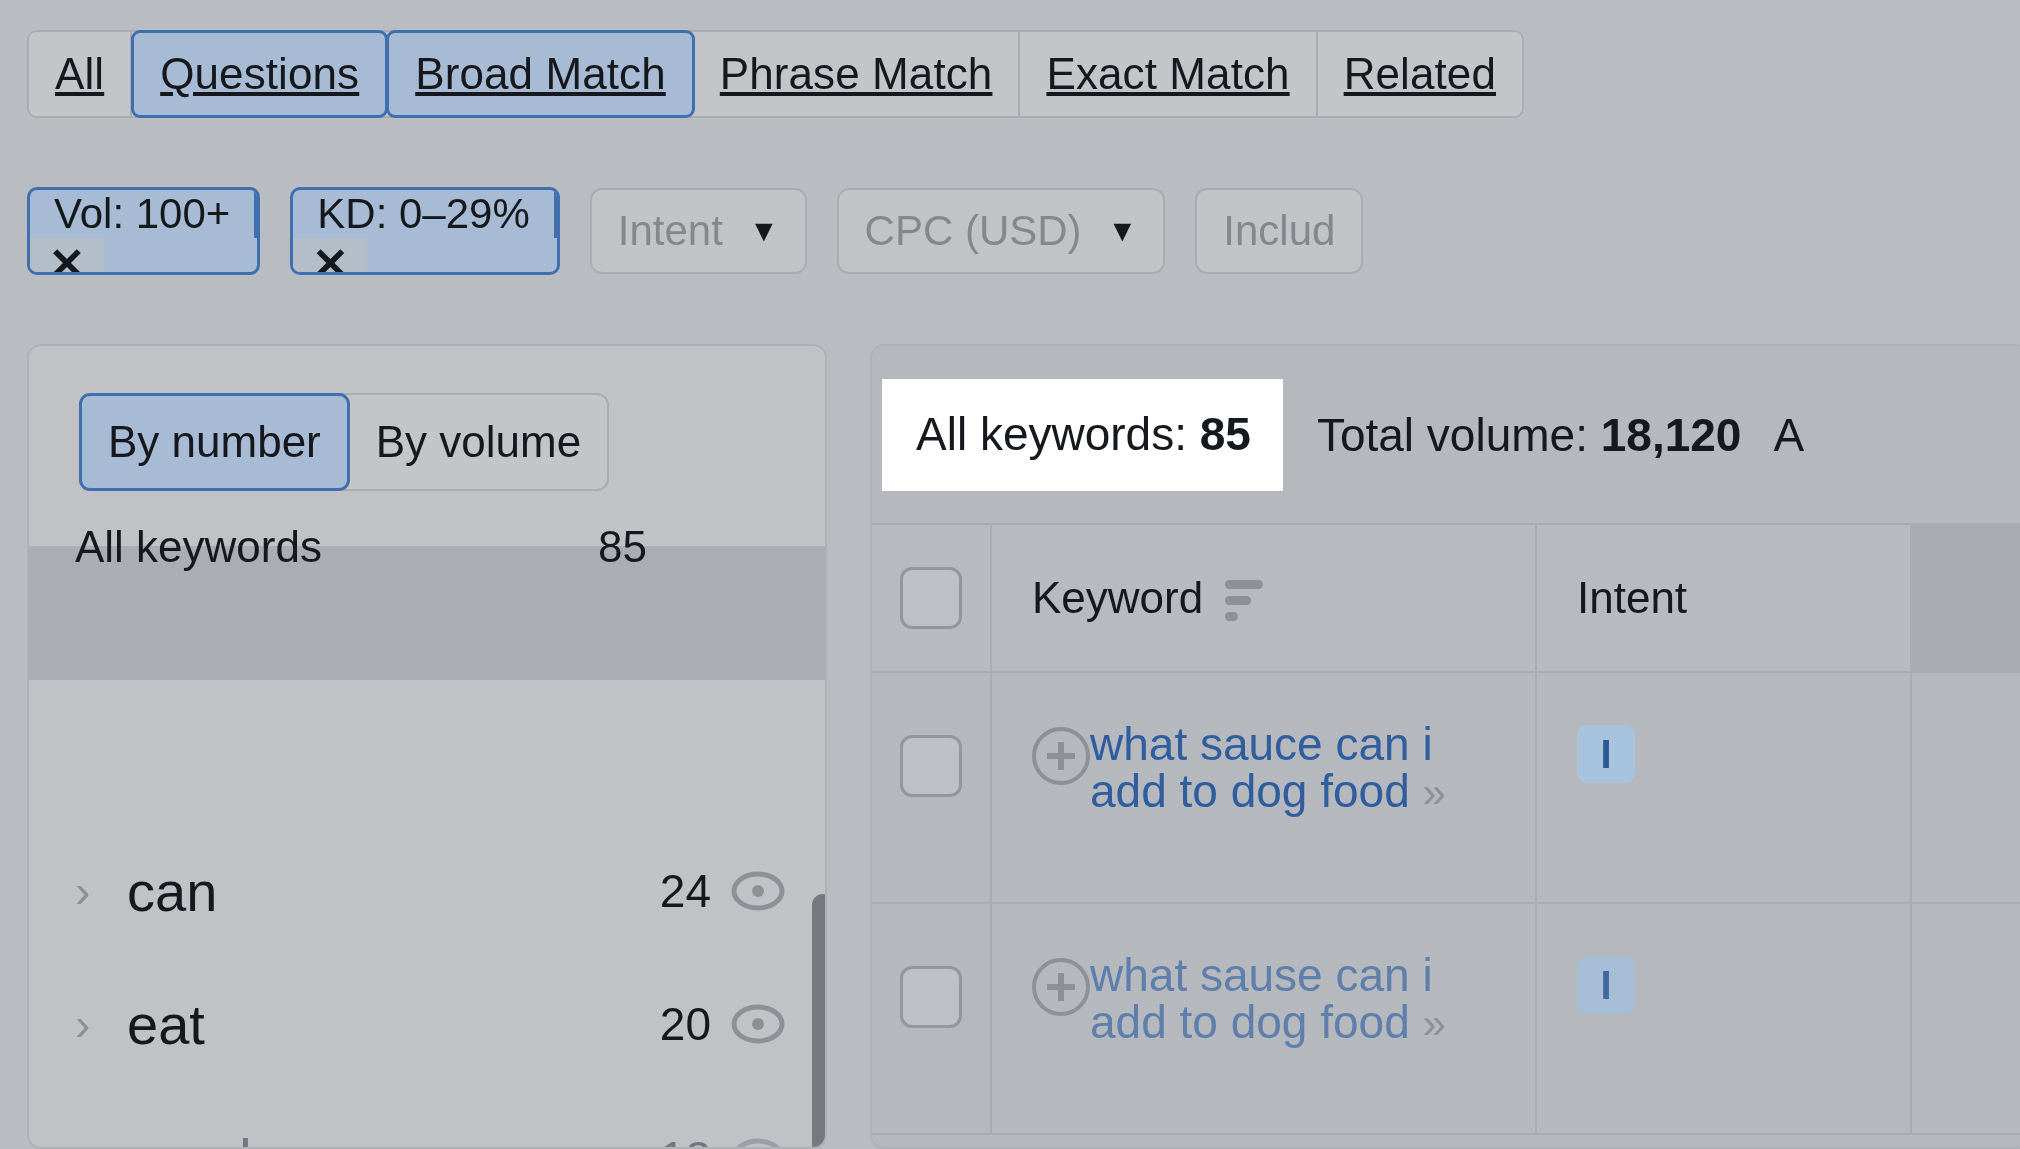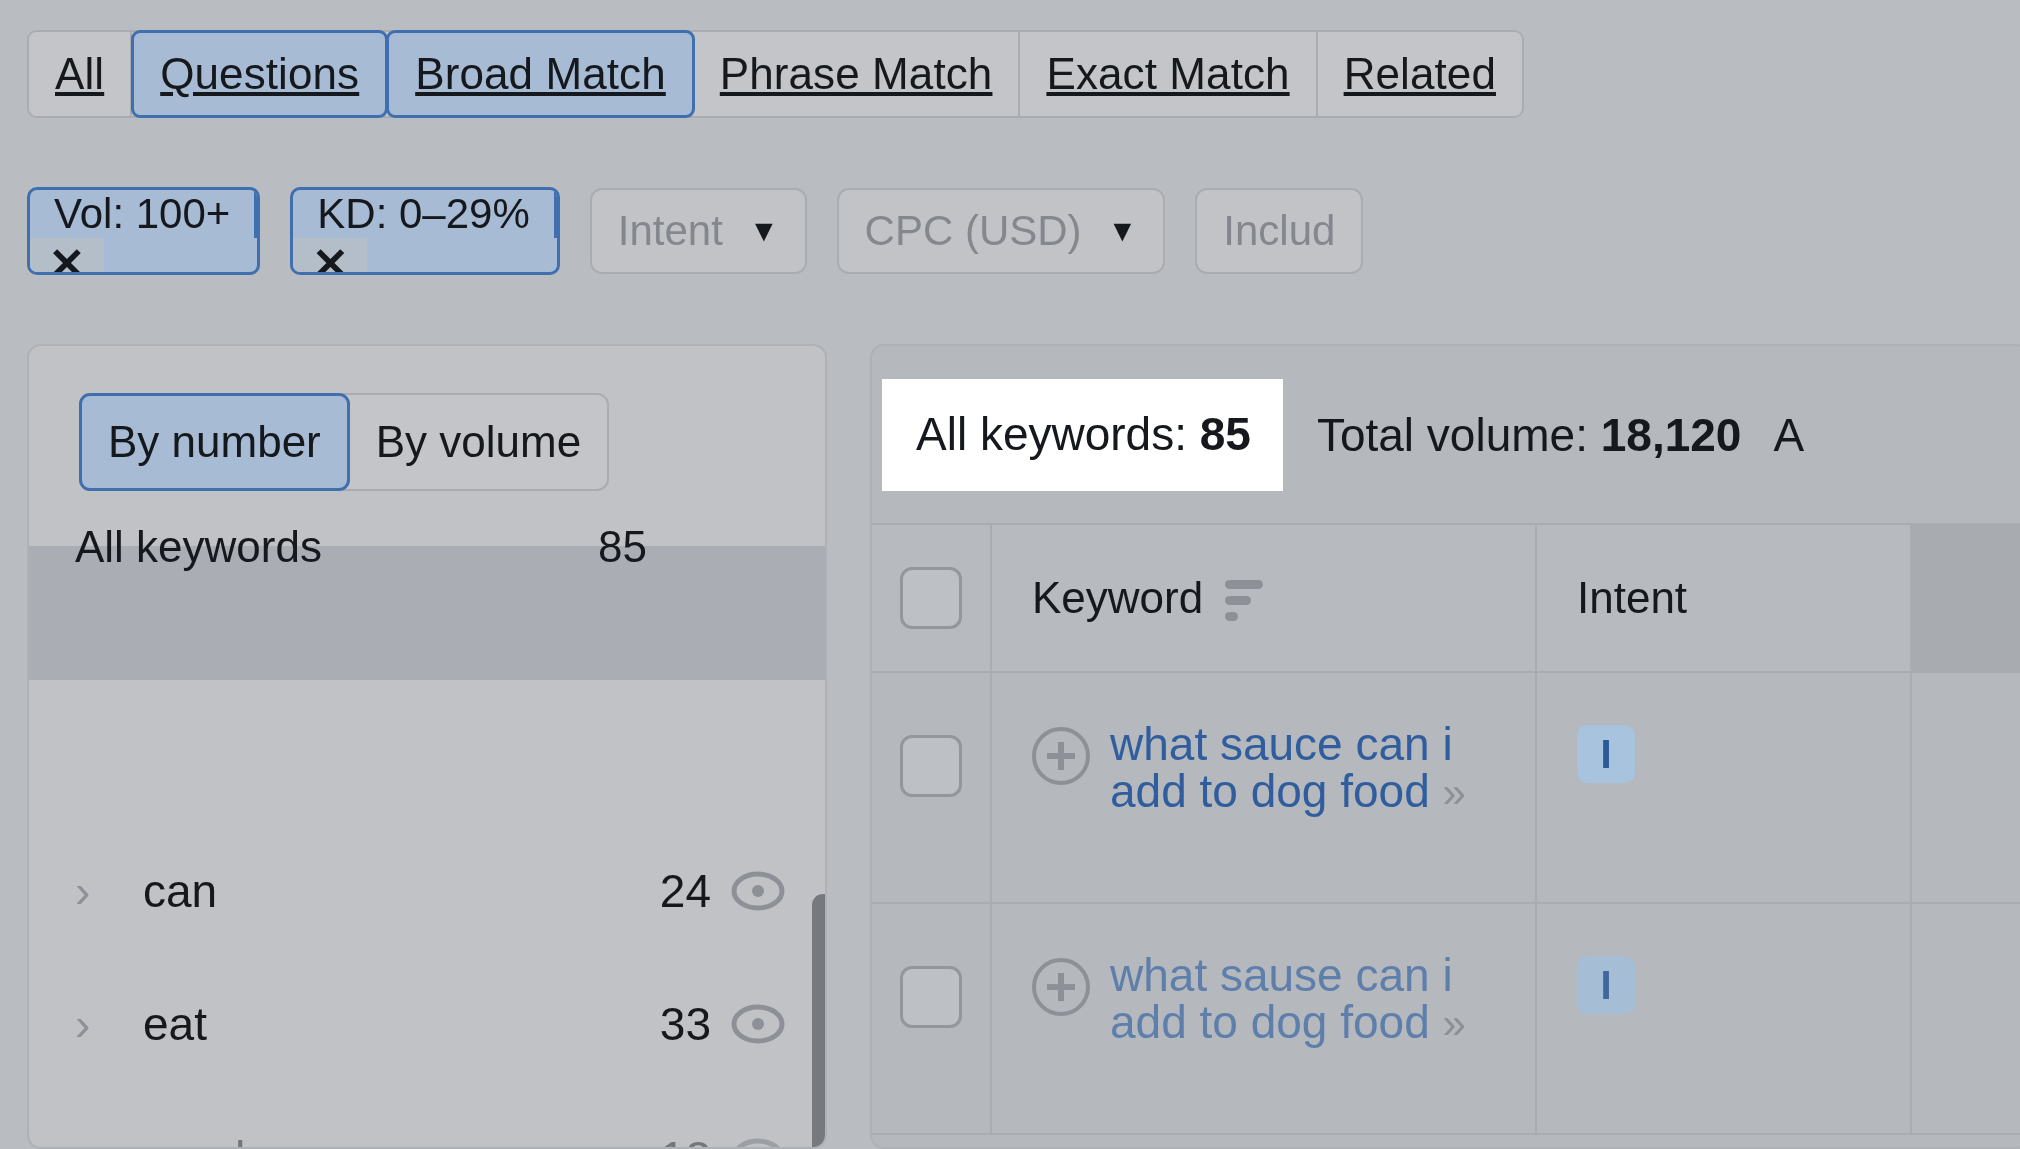--- a/index.html
+++ b/index.html
@@ -165,21 +165,21 @@
     left: 0;
     width: 100%;
     height: 60px;
     display: flex;
     align-items: center;
     padding: 0 38px 0 46px;
   }
   .chev {
     width: 52px; font-size: 46px; color: #8d9197; line-height: 1;
   }
-  .li-label { font-size: 46px; color: #15181c; margin-left: 16px; }
+  .li-label { font-size: 56px; color: #15181c; }
   .li-count { margin-left: auto; font-size: 46px; color: #15181c; }
   .eye {
     width: 58px; height: 44px; margin-left: 18px;
     display: flex; align-items: center; justify-content: center;
   }
   .listitem.dim .li-label,
   .listitem.dim .li-count { color: #73777d; }
 
   .lscroll {
     position: absolute;
@@ -266,21 +266,21 @@
   .trow {
     position: absolute;
     left: 0;
     width: 100%;
     height: 231px;
     display: flex;
     border-bottom: 2px solid #a9acb0;
   }
   .td { display: flex; border-right: 2px solid #a9acb0; }
   .td-check { width: 120px; justify-content: center; align-items: flex-start; padding-top: 62px; }
-  .td-keyword { width: 545px; padding: 48px 0 0 40px; gap: 20px; }
+  .td-keyword { width: 545px; padding: 48px 0 0 40px; }
   .td-intent { width: 375px; justify-content: flex-start; align-items: flex-start; padding: 52px 0 0 40px; }
   .td-tail { flex: 1; border-right: none; }
 
   .plusicon {
     flex: 0 0 auto;
     width: 58px; height: 58px;
     border: 4px solid #8d9197;
     border-radius: 50%;
     position: relative;
     margin-top: 6px;
@@ -392,21 +392,21 @@
         <svg width="56" height="40" viewBox="0 0 56 40" aria-hidden="true">
           <ellipse cx="28" cy="20" rx="24" ry="17" fill="none" stroke="#8d9197" stroke-width="5"></ellipse>
           <circle cx="28" cy="20" r="6" fill="#8d9197"></circle>
         </svg>
       </span>
     </div>
 
     <div class="listitem" style="top:648px">
       <span class="chev">›</span>
       <span class="li-label">eat</span>
-      <span class="li-count">33</span>
+      <span class="li-count">20</span>
       <span class="eye">
         <svg width="56" height="40" viewBox="0 0 56 40" aria-hidden="true">
           <ellipse cx="28" cy="20" rx="24" ry="17" fill="none" stroke="#8d9197" stroke-width="5"></ellipse>
           <circle cx="28" cy="20" r="6" fill="#8d9197"></circle>
         </svg>
       </span>
     </div>
 
     <div class="listitem dim" style="top:782px">
       <span class="chev">›</span>

